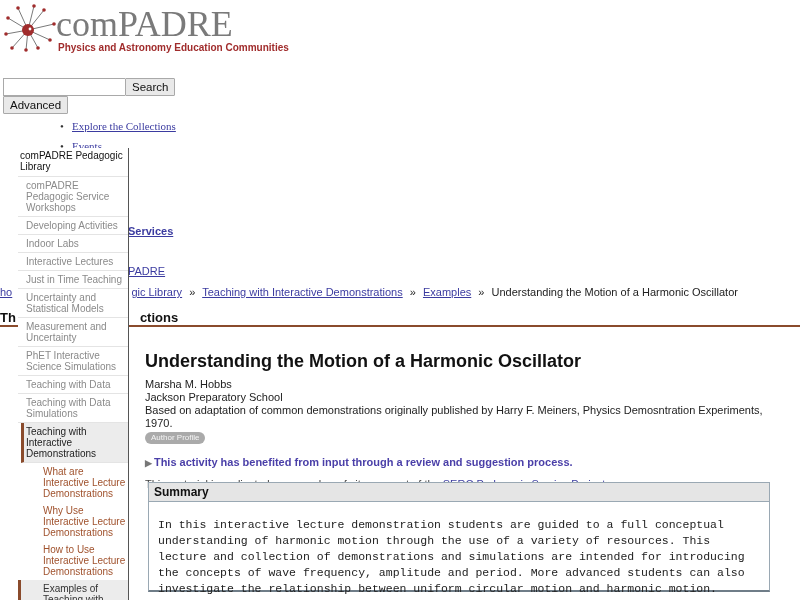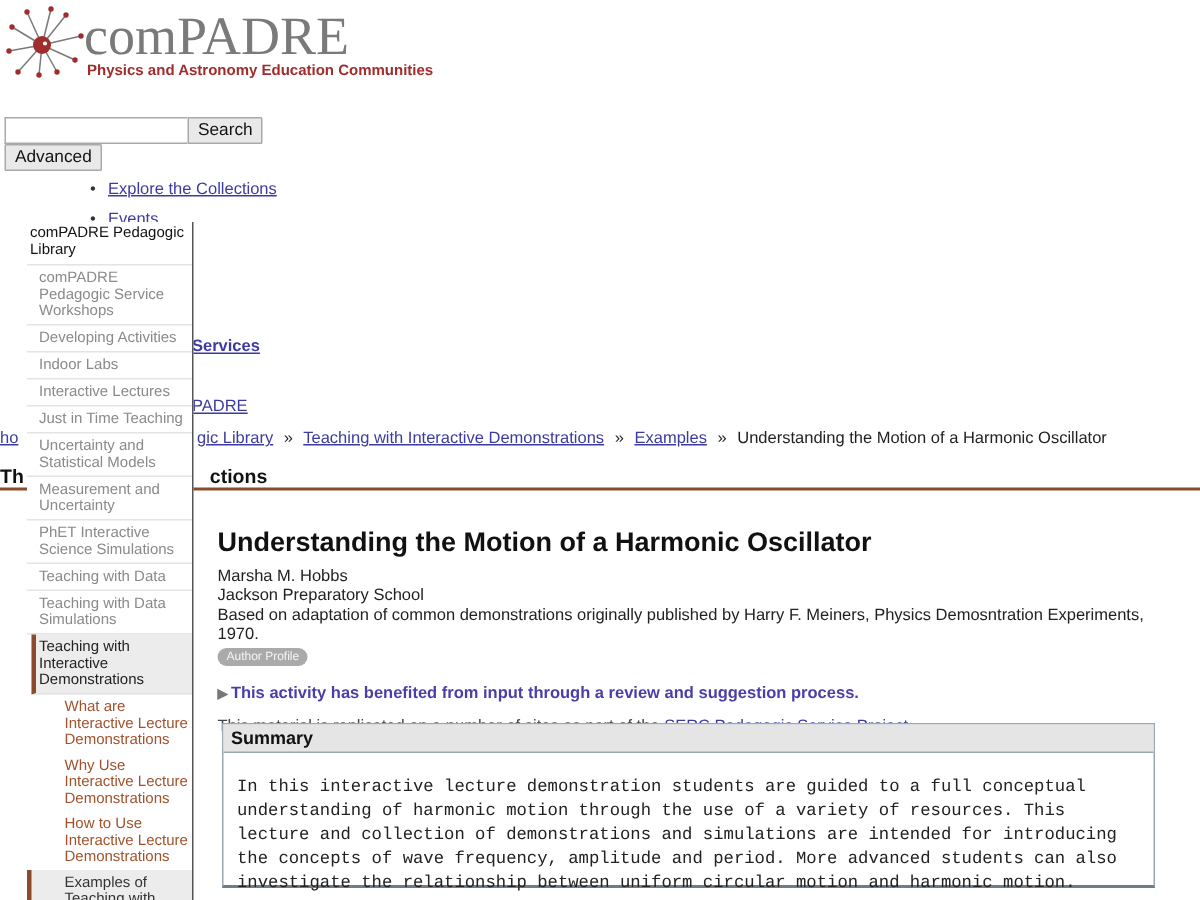--- a/index.html
+++ b/index.html
@@ -31,21 +31,21 @@
     padding: 0 3px; font-size: 11px; background: #fff;
   }
   .btn {
     height: 18px; border: 1px solid #a9a9a9; background: #e9e9e9;
     font-family: "Liberation Sans", sans-serif; font-size: 11.5px; padding: 0 6px;
     color: #111; line-height: 16px; border-radius: 1px;
   }
   .adv-btn { position: absolute; left: 3px; top: 96px; }
 
   
-  .topnav { position: absolute; left: 60px; top: 120px; margin: 0; padding: 0; list-style: none; }
+  .topnav { position: absolute; left: 60px; top: 120px; margin: 0; padding: 0; list-style: none; font-family: Liberation Serif, serif; }
   .topnav li { position: relative; padding-left: 12px; font-size: 11px; height: 20px; }
   .topnav li::before { content: "•"; position: absolute; left: 0; top: 0; color: #333; }
 
   
   .frag { position: absolute; font-size: 11px; }
   .frag-services { left: 128px; top: 225px; font-weight: bold; }
   .frag-padre { left: 128px; top: 265px; }
 
   
   .breadcrumb { position: absolute; left: 0; top: 286px; font-size: 11px; white-space: nowrap; color: #222; }

